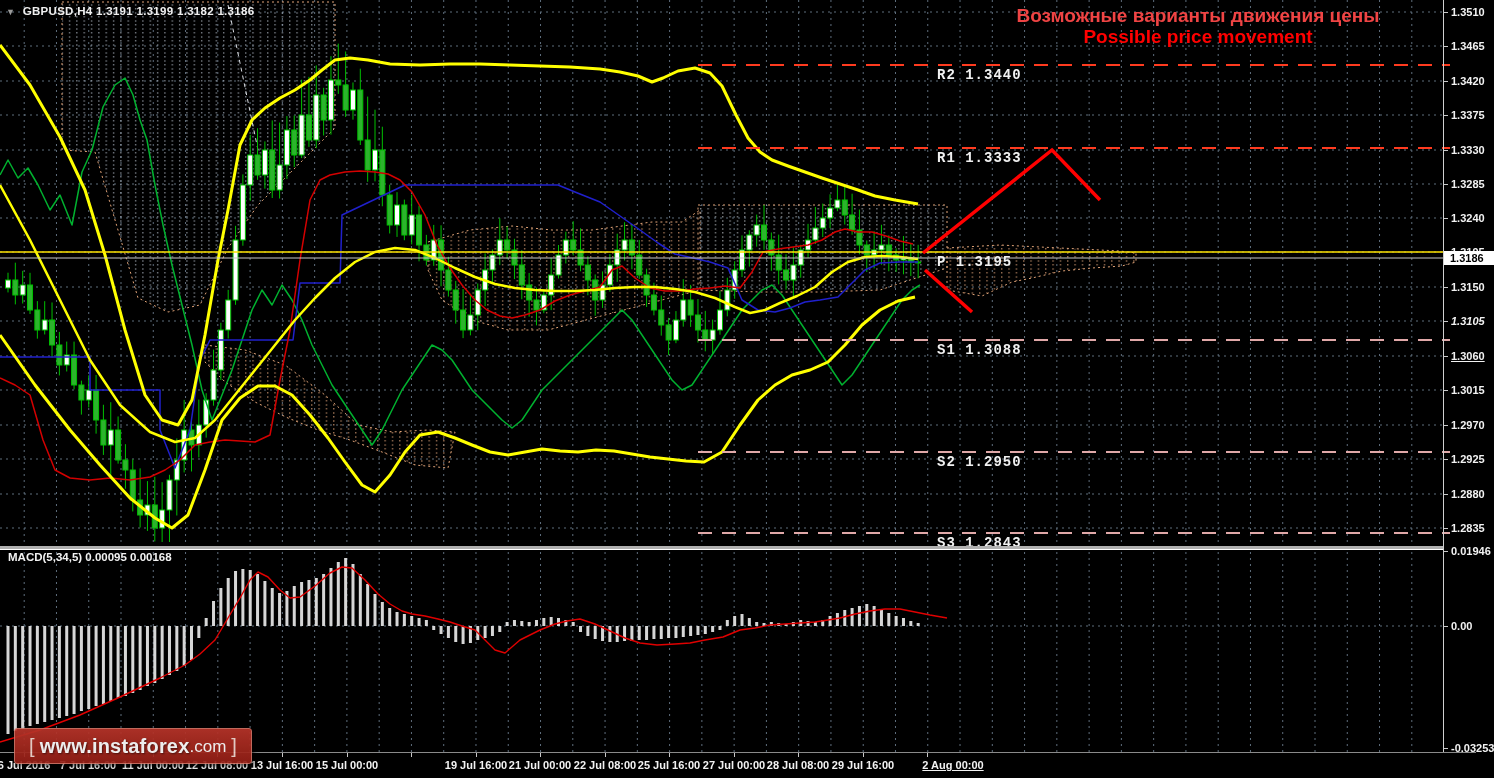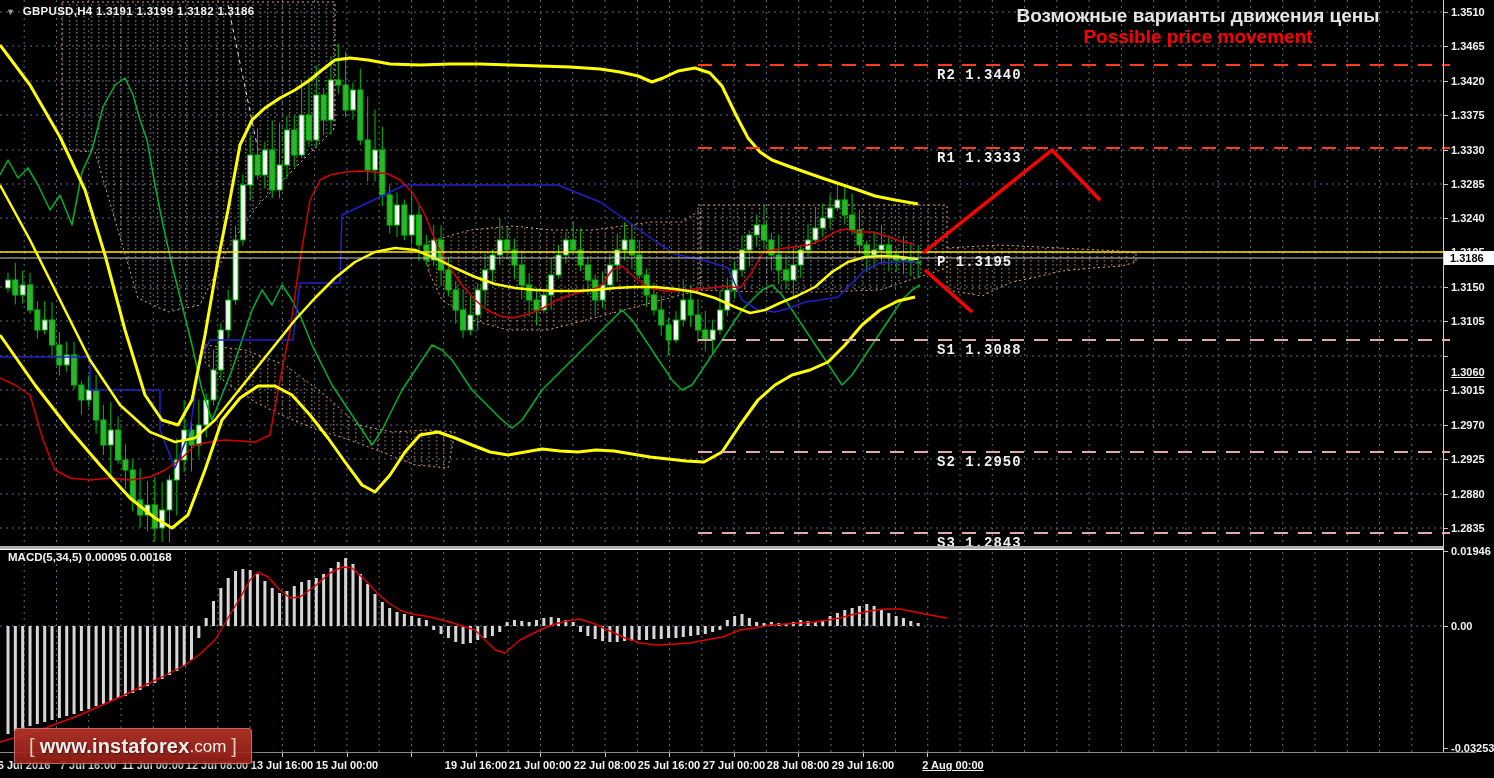--- a/index.html
+++ b/index.html
@@ -536,21 +536,21 @@
   </svg>
 </div>
 
 <div class="symbol-info">
   <span class="tri">▼</span>
   <span>GBPUSD,H4</span>
   <span>1.3191 1.3199 1.3182 1.3186</span>
 </div>
 
 <div class="annotation">
-  <div style="color:#e5e5e5;">Возможные варианты движения цены</div>
+  <div style="color:#ef4444;">Возможные варианты движения цены</div>
   <div style="color:#ff0000;">Possible price movement</div>
 </div>
 
 <div class="macd-label">MACD(5,34,5) 0.00095 0.00168</div>
 
 <div class="price-axis">
     <span class="tick" style="top: 12px;">1.3510</span>
     <span class="tickmark" style="top: 12px;"></span>
     <span class="tick" style="top: 46px;">1.3465</span>
     <span class="tickmark" style="top: 46px;"></span>
@@ -561,23 +561,23 @@
     <span class="tick" style="top: 150px;">1.3330</span>
     <span class="tickmark" style="top: 150px;"></span>
     <span class="tick" style="top: 184px;">1.3285</span>
     <span class="tickmark" style="top: 184px;"></span>
     <span class="tick" style="top: 218px;">1.3240</span>
     <span class="tickmark" style="top: 218px;"></span>
     <span class="tick" style="top: 252px;">1.3195</span>
     <span class="tickmark" style="top: 252px;"></span>
     <span class="tick" style="top: 287px;">1.3150</span>
     <span class="tickmark" style="top: 287px;"></span>
-    <span class="tick" style="top: 321px;">1.3105</span>
+    <span class="tick" style="top: 321px; font-style: italic;">1.3105</span>
     <span class="tickmark" style="top: 321px;"></span>
-    <span class="tick" style="top: 372px; text-decoration: underline;">1.3060</span>
+    <span class="tick" style="top: 356px; text-decoration: underline;">1.3060</span>
     <span class="tickmark" style="top: 356px;"></span>
     <span class="tick" style="top: 390px;">1.3015</span>
     <span class="tickmark" style="top: 390px;"></span>
     <span class="tick" style="top: 425px;">1.2970</span>
     <span class="tickmark" style="top: 425px;"></span>
     <span class="tick" style="top: 459px;">1.2925</span>
     <span class="tickmark" style="top: 459px;"></span>
     <span class="tick" style="top: 494px;">1.2880</span>
     <span class="tickmark" style="top: 494px;"></span>
     <span class="tick" style="top: 528px;">1.2835</span>

